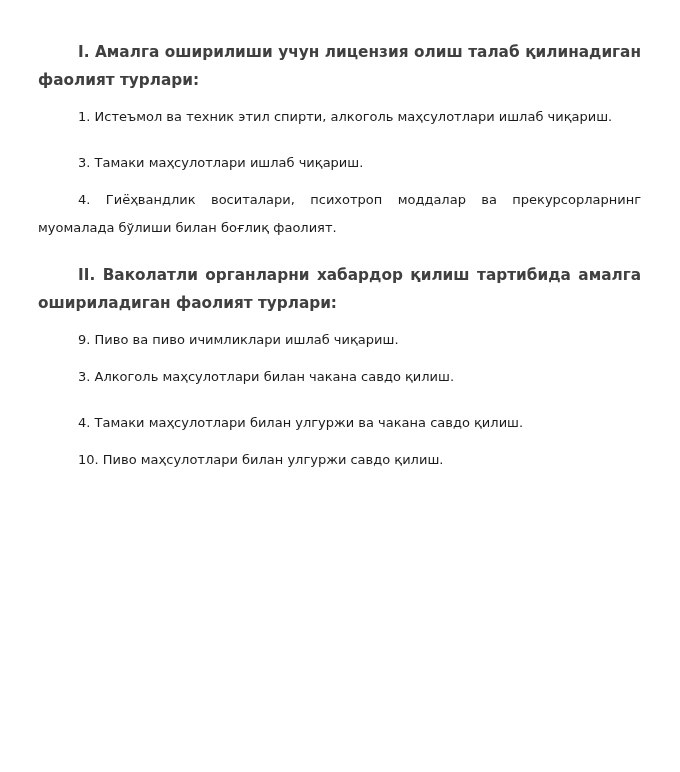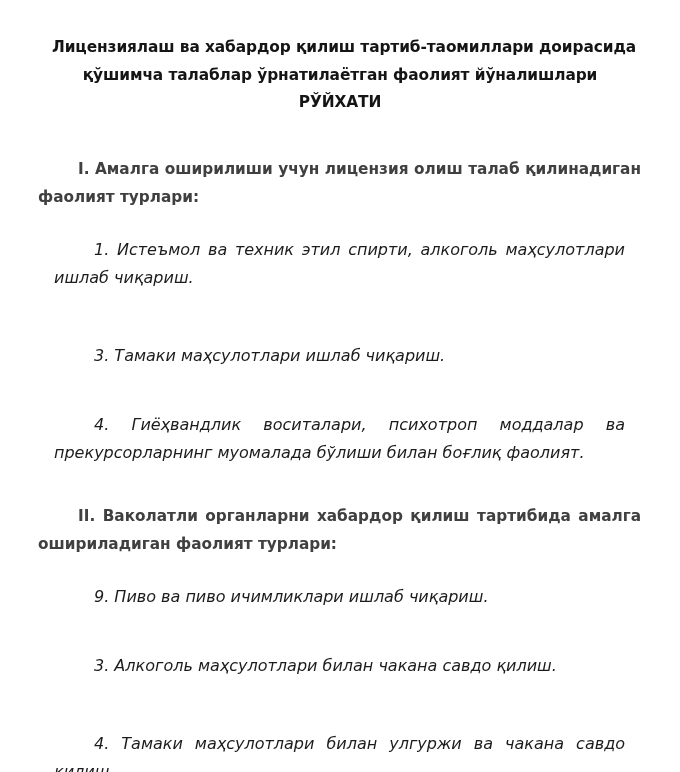--- a/index.html
+++ b/index.html
@@ -50,47 +50,41 @@
     text-align: justify;
     text-align-last: left;
     text-indent: 40px;
     font-size: 15.3px;
     font-weight: bold;
     line-height: 28px;
     color: #404040;
   }
 
   .item {
-    margin: 16px;
+    margin: 0;
     padding: 0;
     text-align: justify;
     text-align-last: left;
     text-indent: 40px;
-    font-size: 16px;
+    font-size: 13px;
     font-weight: normal;
     line-height: 28px;
     color: #1c1c1c;
-    font-style: italic;
   }
 
   .gap-title-to-s1 { height: 38px; }
   .gap-heading-to-item { height: 9px; }
   .gap-item { height: 9px; }
   .gap-item-to-heading { height: 10px; }
 </style>
 </head>
 <body>
 
 <div class="page">
 
-  <h1 class="doc-title">
-    <span class="title-line">Лицензиялаш ва хабардор қилиш тартиб-таомиллари доирасида</span>
-    <span class="title-line">қўшимча талаблар ўрнатилаётган фаолият йўналишлари</span>
-    <span class="title-line">РЎЙХАТИ</span>
-  </h1>
 
   <div class="gap-title-to-s1"></div>
 
   <div class="body-block">
 
     <section>
       <p class="section-heading">I. Амалга оширилиши учун лицензия олиш талаб қилинадиган фаолият турлари:</p>
       <div class="gap-heading-to-item"></div>
 
       <p class="item">1. Истеъмол ва техник этил спирти, алкоголь маҳсулотлари ишлаб чиқариш.</p>

